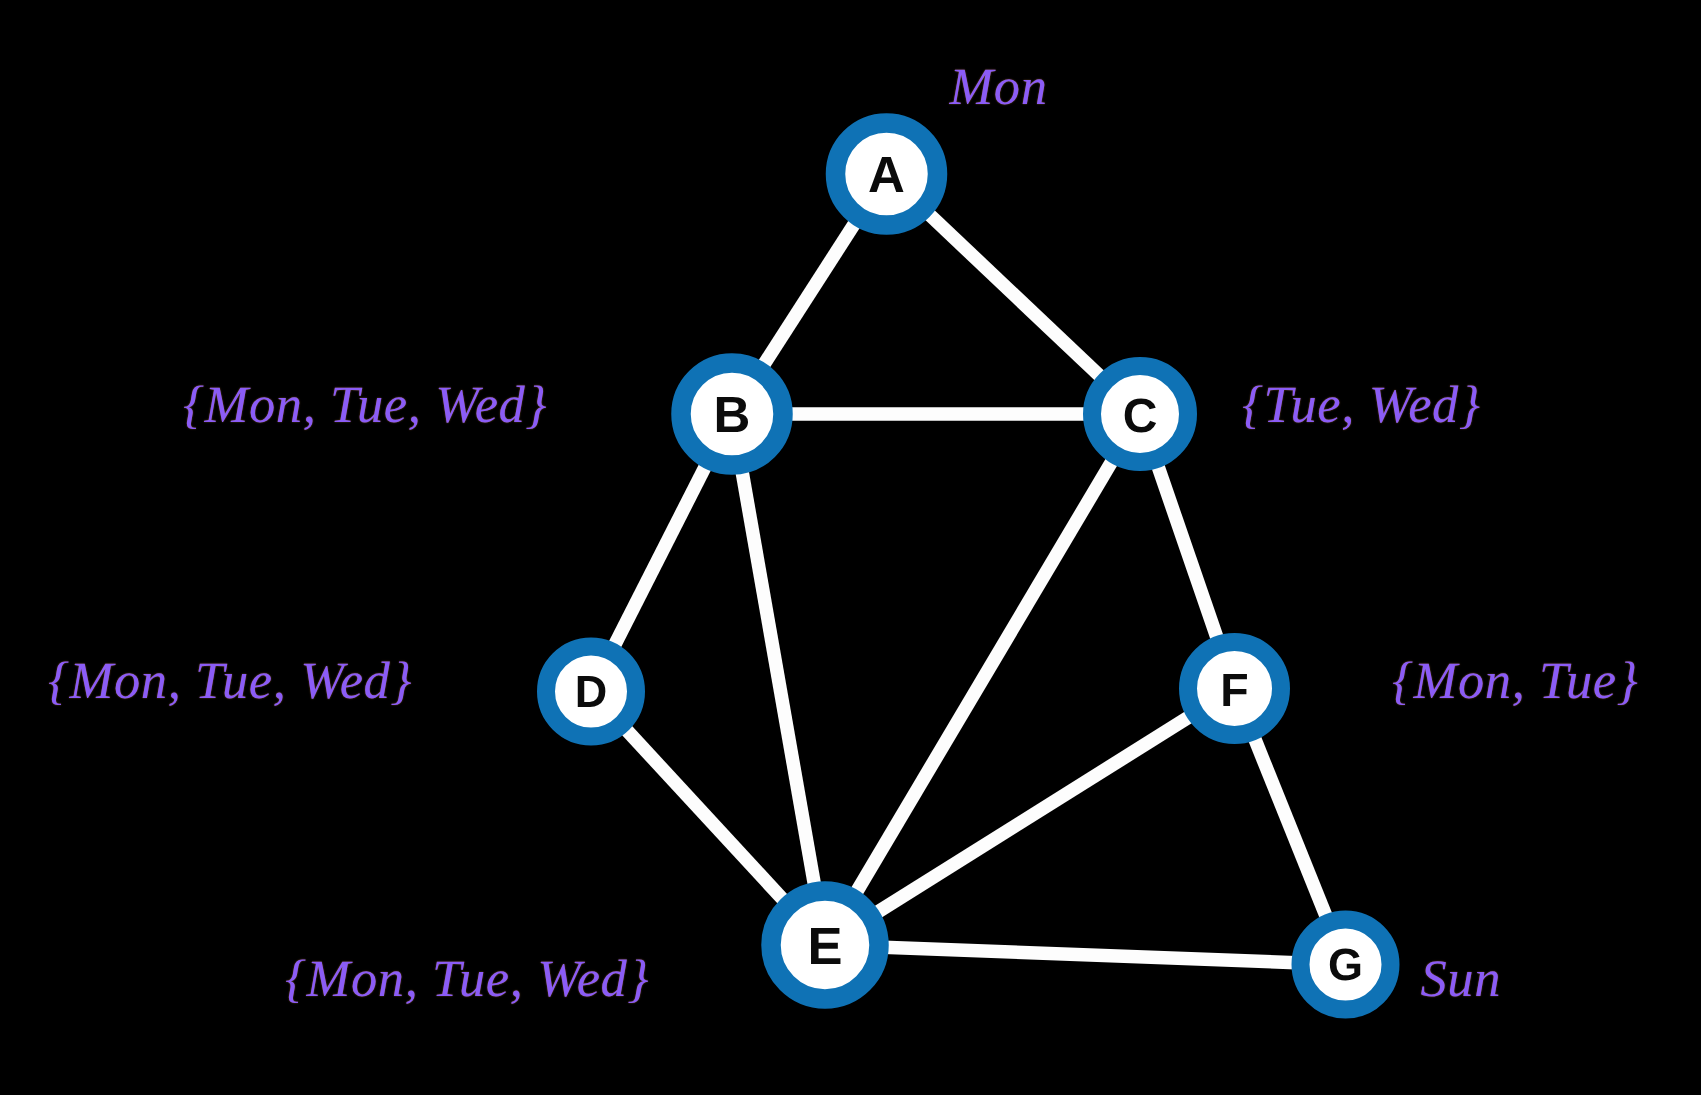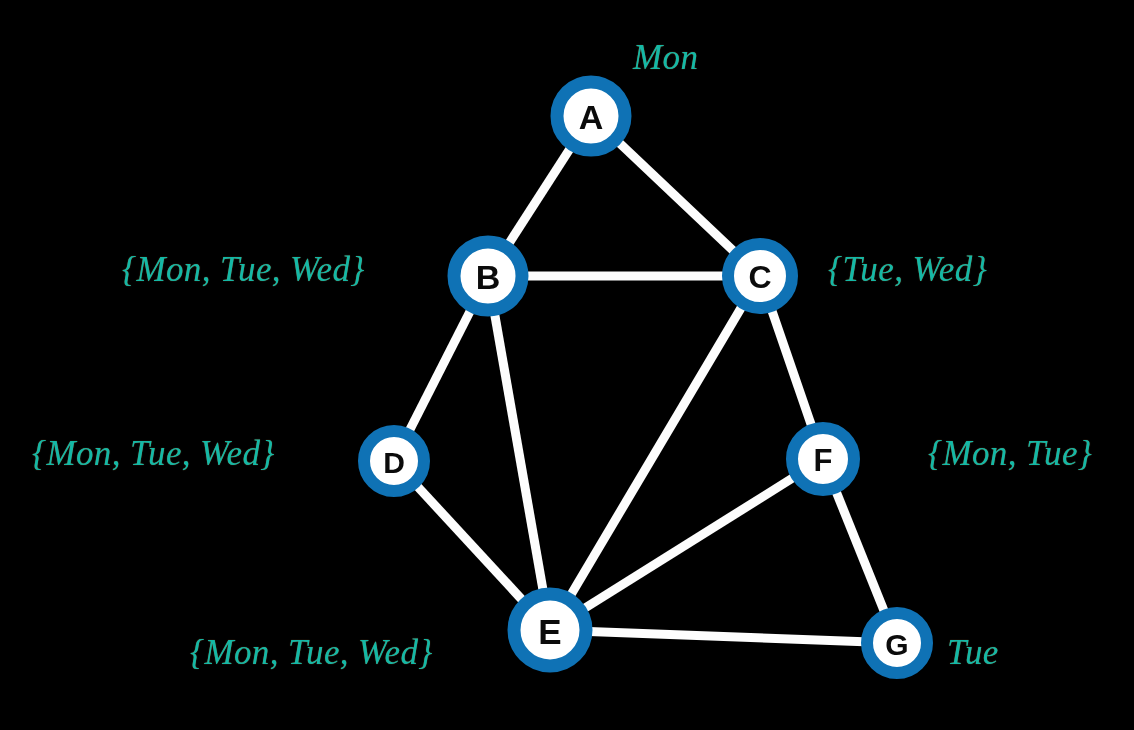--- a/index.html
+++ b/index.html
@@ -39,21 +39,21 @@
   }
   .node-letter {
     font-family: "Liberation Sans", "DejaVu Sans", sans-serif;
     font-weight: bold;
     fill: #0b0b0b;
     text-anchor: middle;
     dominant-baseline: central;
   }
   .domain-label {
     position: absolute;
-    color: #14b8a6;
+    color: #8b5cf6;
     font-family: "Liberation Serif", "DejaVu Serif", serif;
     font-style: italic;
     font-size: 35px;
     white-space: nowrap;
     letter-spacing: 0.4px;
     text-shadow: 0 0 1px rgba(255,170,90,0.55);
   }
 </style>
 </head>
 <body>
@@ -106,16 +106,16 @@
       </g>
   </svg>
 
   <div id="labels-layer">
       <div class="domain-label" style="left: 633px; top: 38px;">Mon</div>
       <div class="domain-label" style="left: 122px; top: 250px;">{Mon, Tue, Wed}</div>
       <div class="domain-label" style="left: 828px; top: 250px;">{Tue, Wed}</div>
       <div class="domain-label" style="left: 32px; top: 434px;">{Mon, Tue, Wed}</div>
       <div class="domain-label" style="left: 928px; top: 434px;">{Mon, Tue}</div>
       <div class="domain-label" style="left: 190px; top: 633px;">{Mon, Tue, Wed}</div>
-      <div class="domain-label" style="left: 947px; top: 633px;">Tue</div>
+      <div class="domain-label" style="left: 947px; top: 633px;">Sun</div>
     </div>
 
 </div>
 
 </body></html>

